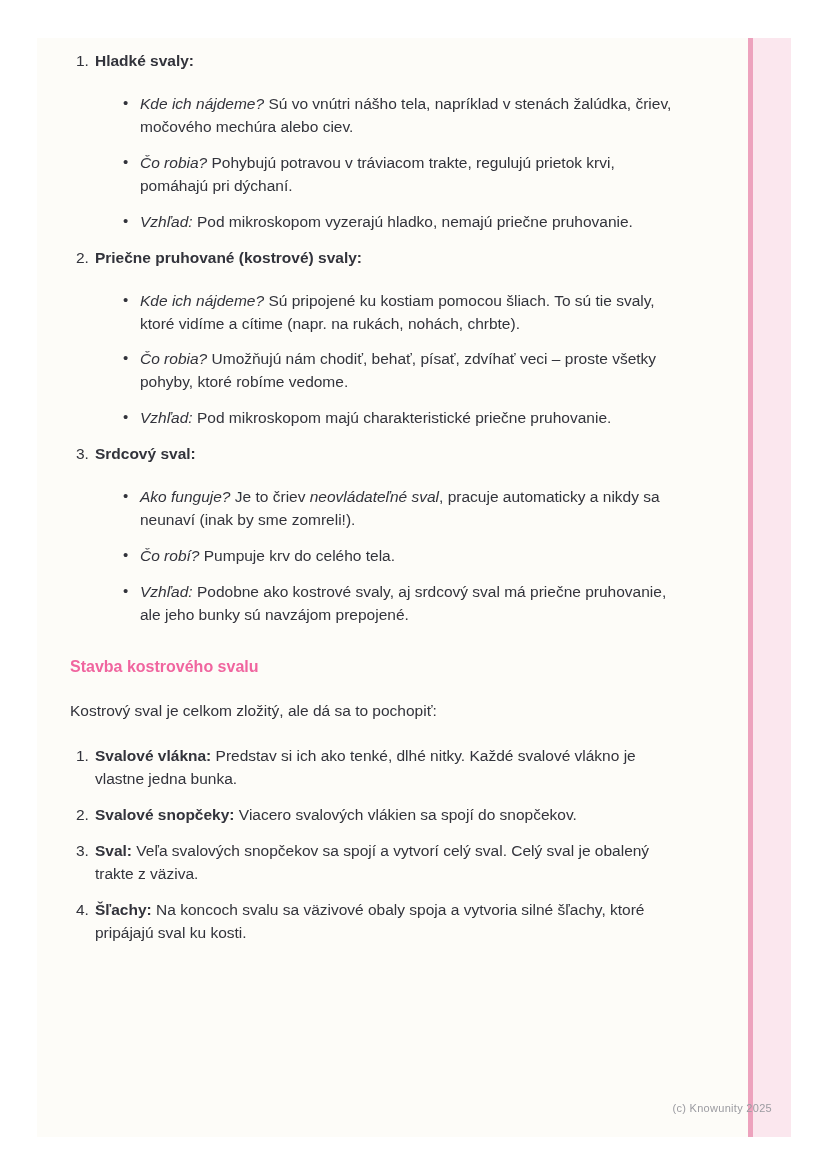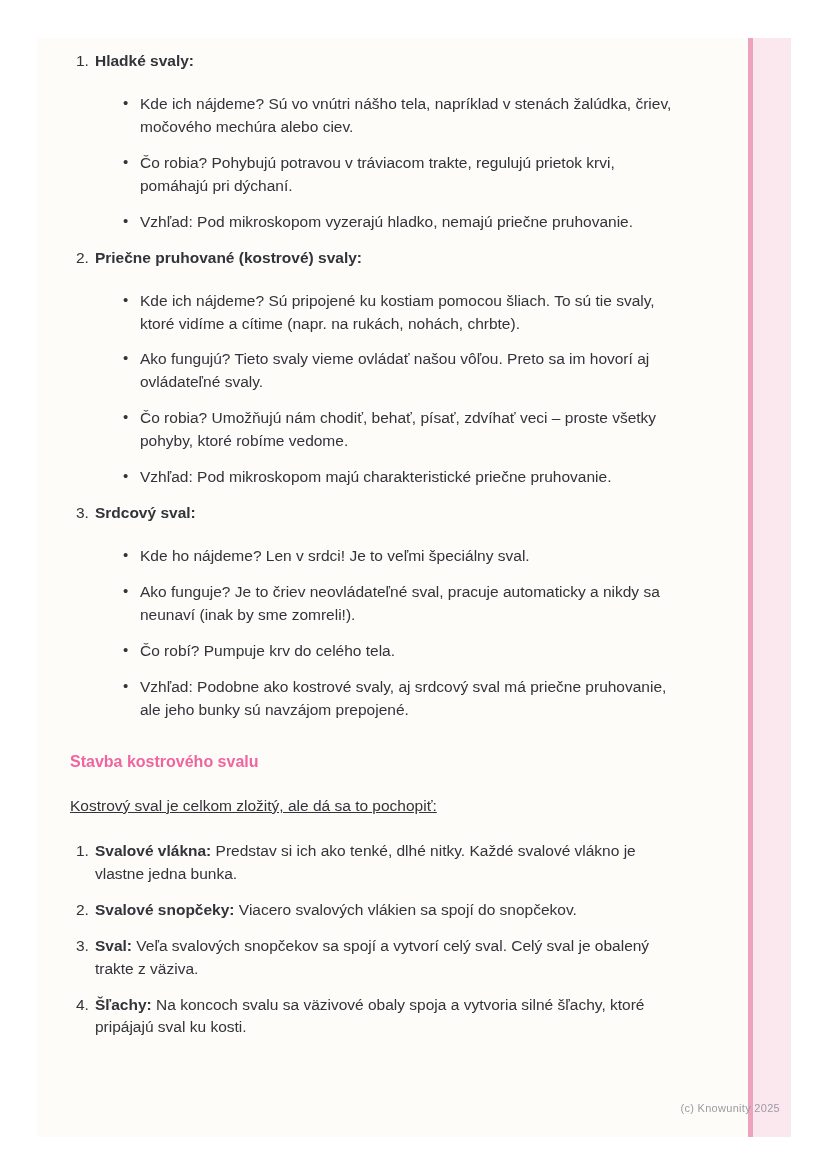--- a/index.html
+++ b/index.html
@@ -31,51 +31,51 @@
     z-index:1;
   }
   .content{
     position:relative;z-index:0;
     padding:12px 0 0 33px;
     width:616px;
     font-size:15.5px;
     line-height:1.48;
   }
   .intro{margin:0 0 20px 0;}
-  .section-intro{margin:24px 0 22px 0;text-decoration:underline;}
+  .section-intro{margin:24px 0 22px 0;}
   ol.muscle-list, ol.steps-list{list-style:none;margin:0;padding:0;}
   .muscle-item{margin:0 0 8px 6px;}
   .item-head{display:flex;margin-bottom:20px;}
   .item-head .num{flex:0 0 auto;margin-right:6px;}
   .item-title{font-weight:bold;}
   ul.bullets{list-style:none;margin:0;padding:0;}
   .bullet{
     position:relative;
     margin:0 0 13px 46px;
     padding-left:18px;
   }
   .bullet::before{
     content:"•";
     position:absolute;left:1px;top:-1px;
     font-size:15px;
   }
-  .it{text-align:right;}
+  .it{font-style:italic;text-align:right;}
   .section-heading{
     margin:30px 0 0 0;
     font-size:16px;
     line-height:1.2;
     font-weight:bold;
     color:var(--heading-pink);
   }
   .step{display:flex;margin:0 0 13px 6px;}
   .step .num{flex:0 0 auto;margin-right:6px;}
   .step-label{font-weight:bold;}
   .watermark{
     position:absolute;
-    right:11px;bottom:23px;
+    right:19px;bottom:23px;
     z-index:2;
     font-size:11px;
     letter-spacing:0.3px;
     color:var(--watermark-gray);
   }
 </style>
 </head>
 <body>
 
 <div class="page">
@@ -93,32 +93,30 @@
             <li class="bullet"><span class="it">Vzhľad:</span><span> Pod mikroskopom vyzerajú hladko, nemajú priečne pruhovanie.</span></li>
           </ul>
         </li>
         <li class="muscle-item">
           <div class="item-head">
             <span class="num">2.</span>
             <span class="item-title">Priečne pruhované (kostrové) svaly:</span>
           </div>
           <ul class="bullets">
             <li class="bullet"><span class="it">Kde ich nájdeme?</span><span> Sú pripojené ku kostiam pomocou šliach. To sú tie svaly, ktoré vidíme a cítime (napr. na rukách, nohách, chrbte).</span></li>
-            <li class="bullet"><span class="it">Ako fungujú?</span><span> Tieto svaly </span><span class="it">vieme ovládať</span><span> našou vôľou. Preto sa im hovorí aj </span><span class="it">ovládateľné svaly</span><span>.</span></li>
             <li class="bullet"><span class="it">Čo robia?</span><span> Umožňujú nám chodiť, behať, písať, zdvíhať veci – proste všetky pohyby, ktoré robíme vedome.</span></li>
             <li class="bullet"><span class="it">Vzhľad:</span><span> Pod mikroskopom majú charakteristické priečne pruhovanie.</span></li>
           </ul>
         </li>
         <li class="muscle-item">
           <div class="item-head">
             <span class="num">3.</span>
             <span class="item-title">Srdcový sval:</span>
           </div>
           <ul class="bullets">
-            <li class="bullet"><span class="it">Kde ho nájdeme?</span><span> Len v srdci! Je to veľmi špeciálny sval.</span></li>
             <li class="bullet"><span class="it">Ako funguje?</span><span> Je to čriev </span><span class="it">neovládateľné sval</span><span>, pracuje automaticky a nikdy sa neunaví (inak by sme zomreli!).</span></li>
             <li class="bullet"><span class="it">Čo robí?</span><span> Pumpuje krv do celého tela.</span></li>
             <li class="bullet"><span class="it">Vzhľad:</span><span> Podobne ako kostrové svaly, aj srdcový sval má priečne pruhovanie, ale jeho bunky sú navzájom prepojené.</span></li>
           </ul>
         </li>
       </ol>
     <h2 class="section-heading">Stavba kostrového svalu</h2>
     <p class="intro section-intro">Kostrový sval je celkom zložitý, ale dá sa to pochopiť:</p>
     <ol class="steps-list" id="steps-list">
         <li class="step">

